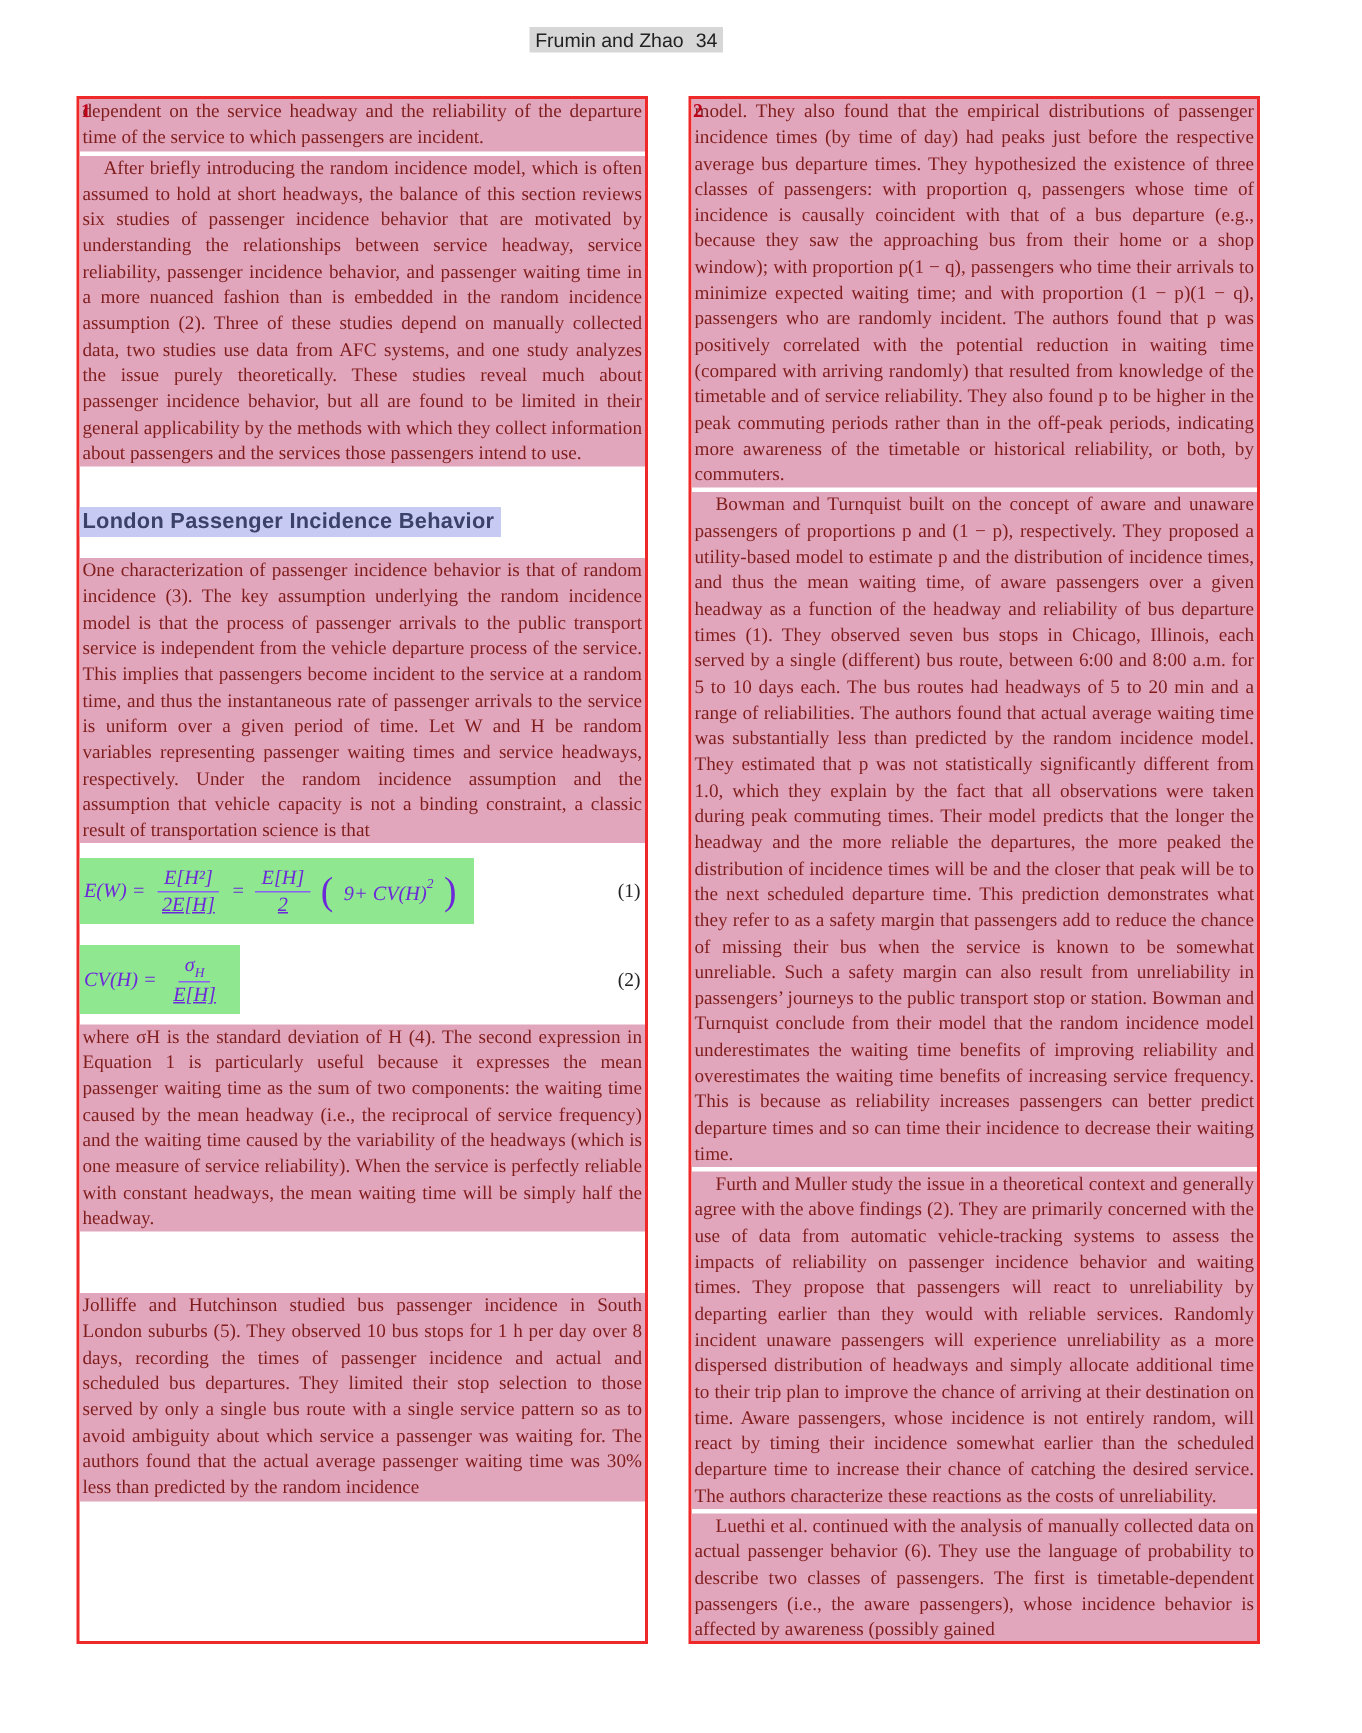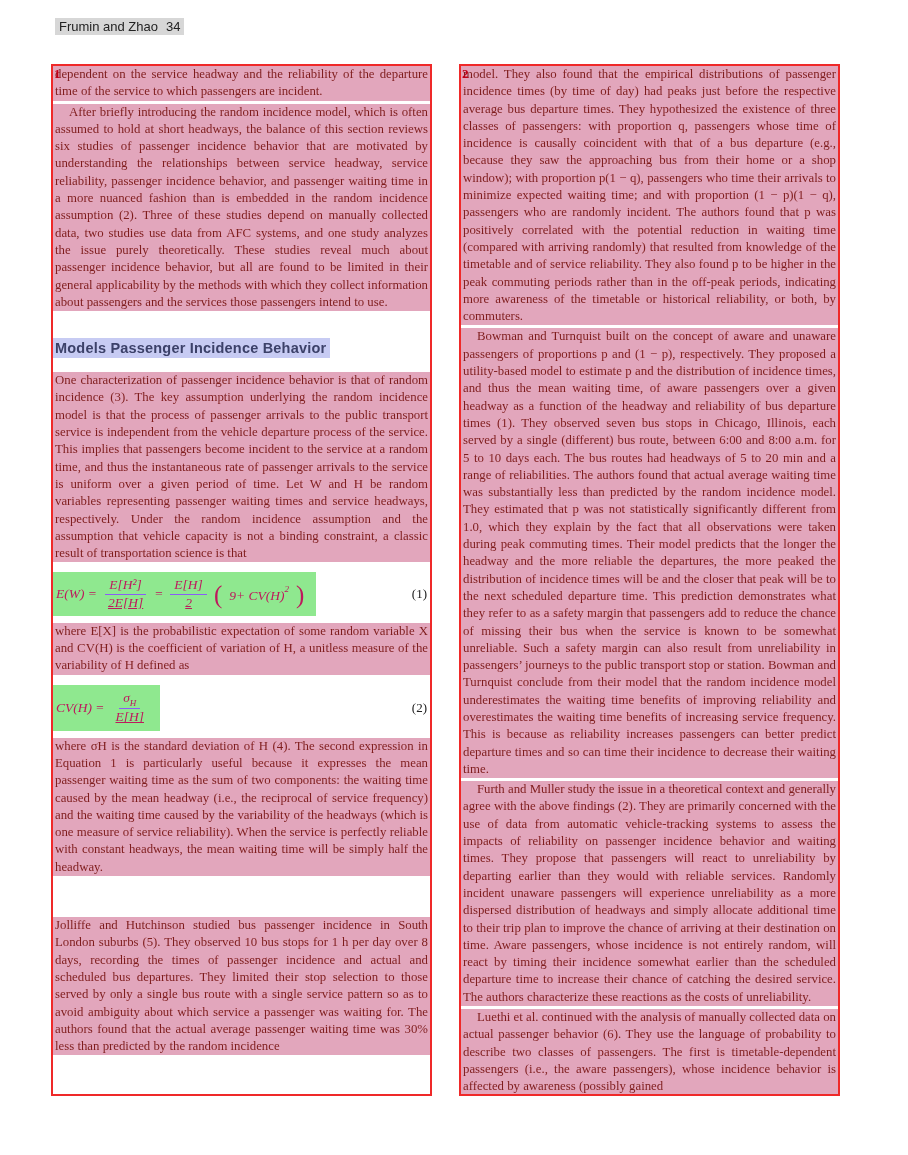--- a/index.html
+++ b/index.html
@@ -1,21 +1,21 @@
 <!DOCTYPE html>
 <html><head>
 <meta charset="utf-8">
 <style>
   html,body{margin:0;padding:0;background:#ffffff;}
   .screen{position:relative;width:908px;height:1155px;background:#ffffff;
           font-family:"Liberation Serif",serif;overflow:hidden;}
 
   
   .page-header{position:absolute;top:18px;left:55px;width:725px;
-               display:flex;justify-content:flex-start;align-items:flex-start;
+               display:flex;justify-content:center;align-items:flex-start;
                font-family:"Liberation Sans",sans-serif;font-size:13px;color:#222;}
   .hl-gray{background:#d7d7d7;padding:1px 4px;}
 
   
   .column{position:absolute;top:64px;width:381px;height:1032px;
           border:2px solid #ef2929;box-sizing:border-box;overflow:hidden;background:#fff;}
   .col-left{left:51px;}
   .col-right{left:459px;}
   .region-marker{position:absolute;top:0;left:1px;z-index:6;
                  color:#c00018;font-weight:bold;font-size:13px;line-height:15px;}
@@ -34,21 +34,21 @@
   
   .sp{width:100%;}
   .sp-before-h{height:24px;}
   .sp-after-h{height:14px;}
   .sp-eq{height:7px;}
 
   
   .equation-row{display:flex;align-items:center;justify-content:space-between;
                 margin:0 0 7px 0;}
   .eq-green{background:#8fe88f;display:inline-flex;align-items:center;gap:7px;
-            padding:5px 12px 5px 3px;font-size:13.5px;color:#be185d;}
+            padding:5px 12px 5px 3px;font-size:13.5px;color:#6d28d9;}
   .mi{font-style:italic;}
   .frac{display:inline-flex;flex-direction:column;align-items:center;line-height:1.2;}
   .frac .num{border-bottom:1px solid #8b5cf6;padding:0 4px;}
   .frac .den{padding:0 4px;text-decoration:underline;}
   .bigparen{font-size:25px;font-style:normal;line-height:1;transform:scaleY(1.05);}
   .supr{font-size:9px;vertical-align:8px;font-style:italic;}
   .subr{font-size:9px;vertical-align:-4px;font-style:italic;}
   .eq-number{font-size:13px;color:#222;margin-right:3px;font-style:normal;}
 </style>
 </head>
@@ -62,21 +62,21 @@
   </div>
 
   <div class="column col-left">
     <span class="region-marker">1</span>
 
     <p class="para">dependent on the service headway and the reliability of the departure time of the service to which passengers are incident.</p>
     <p class="para indent">After briefly introducing the random incidence model, which is often assumed to hold at short headways, the balance of this section reviews six studies of passenger incidence behavior that are motivated by understanding the relationships between service headway, service reliability, passenger incidence behavior, and passenger waiting time in a more nuanced fashion than is embedded in the random incidence assumption (2). Three of these studies depend on manually collected data, two studies use data from AFC systems, and one study analyzes the issue purely theoretically. These studies reveal much about passenger incidence behavior, but all are found to be limited in their general applicability by the methods with which they collect information about passengers and the services those passengers intend to use.</p>
 
     <div class="sp sp-before-h"></div>
     <div class="heading">
-      <span class="hl-blue">Models Passenger Incidence Behavior</span>
+      <span class="hl-blue">London Passenger Incidence Behavior</span>
     </div>
     <div class="sp sp-after-h"></div>
 
     <p class="para">One characterization of passenger incidence behavior is that of random incidence (3). The key assumption underlying the random incidence model is that the process of passenger arrivals to the public transport service is independent from the vehicle departure process of the service. This implies that passengers become incident to the service at a random time, and thus the instantaneous rate of passenger arrivals to the service is uniform over a given period of time. Let W and H be random variables representing passenger waiting times and service headways, respectively. Under the random incidence assumption and the assumption that vehicle capacity is not a binding constraint, a classic result of transportation science is that</p>
 
     <div class="sp sp-eq"></div>
     <div class="equation-row">
       <span class="eq-green">
         <span class="mi">E(W) =</span>
         <span class="frac">
@@ -88,21 +88,20 @@
           <span class="num mi">E[H]</span>
           <span class="den mi">2</span>
         </span>
         <span class="bigparen">(</span>
         <span class="mi"><span>9+ CV(H)</span><span class="supr">2</span></span>
         <span class="bigparen">)</span>
       </span>
       <span class="eq-number">(1)</span>
     </div>
 
-    <p class="para">where E[X] is the probabilistic expectation of some random variable X and CV(H) is the coefficient of variation of H, a unitless measure of the variability of H defined as</p>
 
     <div class="sp sp-eq"></div>
     <div class="equation-row">
       <span class="eq-green">
         <span class="mi">CV(H) =</span>
         <span class="frac">
           <span class="num mi"><span>σ</span><span class="subr">H</span></span>
           <span class="den mi">E[H]</span>
         </span>
       </span>

